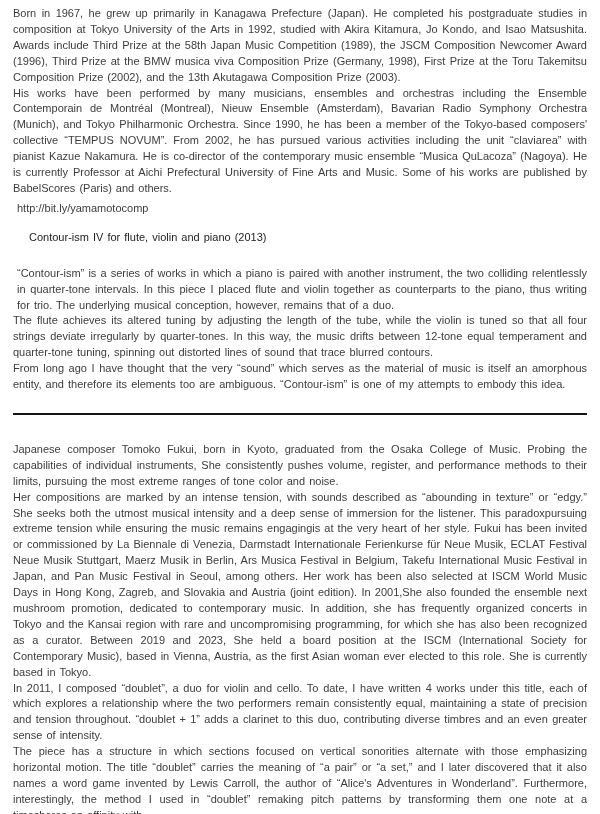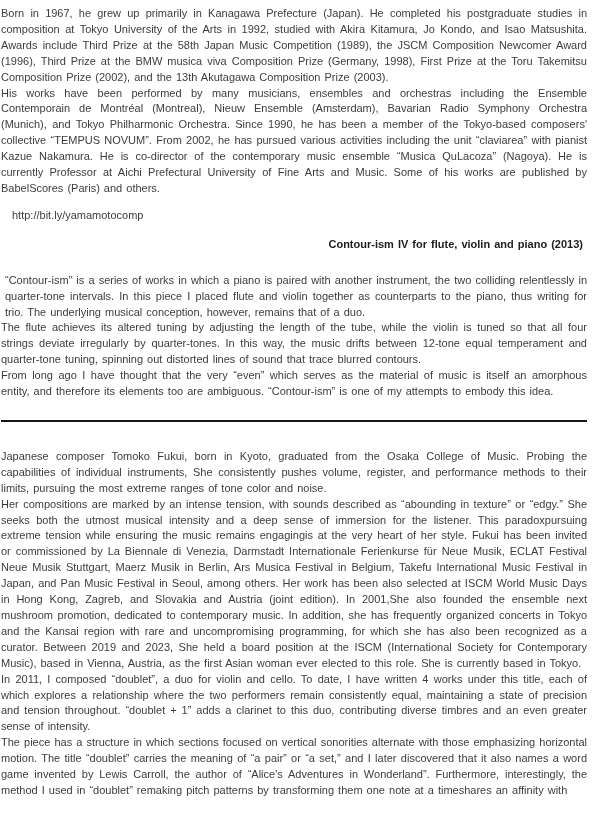--- a/index.html
+++ b/index.html
@@ -9,43 +9,43 @@
   }
   body {
     width: 600px;
     height: 814px;
     overflow: hidden;
   }
   .page {
     box-sizing: border-box;
     width: 600px;
     height: 814px;
-    padding: 6px 13px 0 1px;
+    padding: 6px 13px 0 13px;
     font-family: "Liberation Sans", "DejaVu Sans", sans-serif;
     font-size: 11px;
     line-height: 15.9px;
     color: #3c3c3c;
     word-spacing: 1px;
   }
   .para {
     margin: 0;
     text-align: justify;
     text-justify: inter-word;
   }
   .url-line {
-    margin: 11px;
+    margin: 4px;
     text-align: left;
   }
   .heading {
-    margin: 4px;
+    margin: 12px;
     font-size: 11px;
     line-height: 15.9px;
-    font-weight: bold;
+    font-weight: normal;
     color: #1d1d1d;
-    text-align: right;
+    text-align: left;
   }
   .indent-sm {
     padding-left: 4px;
     margin-top: 20px;
   }
   .heading-contour {
     margin-top: 13px;
   }
   .divider {
     border: none;
@@ -66,21 +66,21 @@
   <p class="para">His works have been performed by many musicians, ensembles and orchestras including the Ensemble Contemporain de Montréal (Montreal), Nieuw Ensemble (Amsterdam), Bavarian Radio Symphony Orchestra (Munich), and Tokyo Philharmonic Orchestra. Since 1990, he has been a member of the Tokyo-based composers' collective “TEMPUS NOVUM”. From 2002, he has pursued various activities including the unit “claviarea” with pianist Kazue Nakamura. He is co-director of the contemporary music ensemble “Musica QuLacoza” (Nagoya). He is currently Professor at Aichi Prefectural University of Fine Arts and Music. Some of his works are published by BabelScores (Paris) and others.</p>
 
   <p class="url-line">http://bit.ly/yamamotocomp</p>
 
   <h2 class="heading heading-contour indent-sm">Contour-ism IV for flute, violin and piano (2013)</h2>
 
   <p class="para indent-sm">“Contour-ism” is a series of works in which a piano is paired with another instrument, the two colliding relentlessly in quarter-tone intervals. In this piece I placed flute and violin together as counterparts to the piano, thus writing for trio. The underlying musical conception, however, remains that of a duo.</p>
 
   <p class="para">The flute achieves its altered tuning by adjusting the length of the tube, while the violin is tuned so that all four strings deviate irregularly by quarter-tones. In this way, the music drifts between 12-tone equal temperament and quarter-tone tuning, spinning out distorted lines of sound that trace blurred contours.</p>
 
-  <p class="para">From long ago I have thought that the very “even” which serves as the material of music is itself an amorphous entity, and therefore its elements too are ambiguous. “Contour-ism” is one of my attempts to embody this idea.</p>
+  <p class="para">From long ago I have thought that the very “sound” which serves as the material of music is itself an amorphous entity, and therefore its elements too are ambiguous. “Contour-ism” is one of my attempts to embody this idea.</p>
 
   <hr class="divider">
 
 
   <p class="para">Japanese composer Tomoko Fukui, born in Kyoto, graduated from the Osaka College of Music. Probing the capabilities of individual instruments, She consistently pushes volume, register, and performance methods to their limits, pursuing the most extreme ranges of tone color and noise.</p>
 
   <p class="para">Her compositions are marked by an intense tension, with sounds described as “abounding in texture” or “edgy.” She seeks both the utmost musical intensity and a deep sense of immersion for the listener. This paradoxpursuing extreme tension while ensuring the music remains engagingis at the very heart of her style. Fukui has been invited or commissioned by La Biennale di Venezia, Darmstadt Internationale Ferienkurse für Neue Musik, ECLAT Festival Neue Musik Stuttgart, Maerz Musik in Berlin, Ars Musica Festival in Belgium, Takefu International Music Festival in Japan, and Pan Music Festival in Seoul, among others. Her work has been also selected at ISCM World Music Days in Hong Kong, Zagreb, and Slovakia and Austria (joint edition). In 2001,She also founded the ensemble next mushroom promotion, dedicated to contemporary music. In addition, she has frequently organized concerts in Tokyo and the Kansai region with rare and uncompromising programming, for which she has also been recognized as a curator. Between 2019 and 2023, She held a board position at the ISCM (International Society for Contemporary Music), based in Vienna, Austria, as the first Asian woman ever elected to this role. She is currently based in Tokyo.</p>
 
 
   <p class="para">In 2011, I composed “doublet”, a duo for violin and cello. To date, I have written 4  works under this title, each of which explores a relationship where the two performers remain consistently equal, maintaining a state of precision and tension throughout. “doublet + 1” adds a clarinet to this duo, contributing diverse timbres and an even greater sense of intensity.</p>

